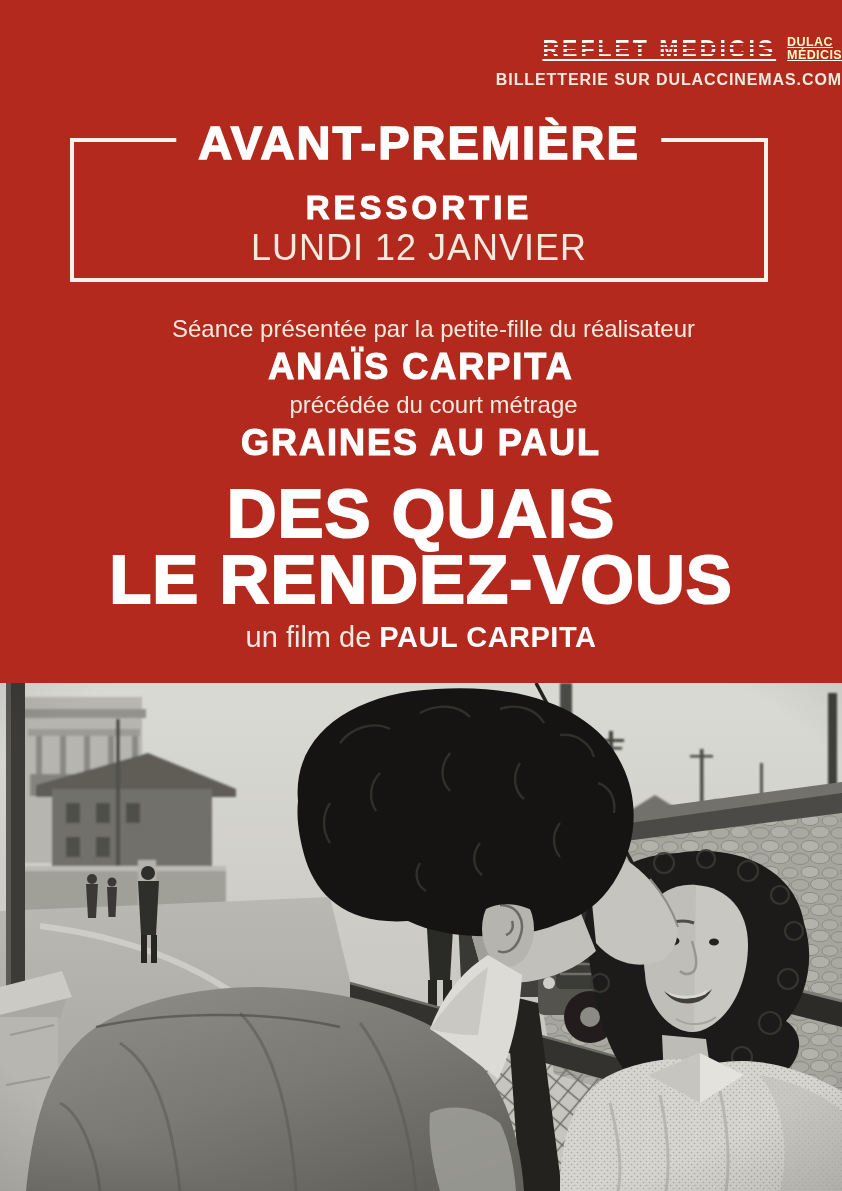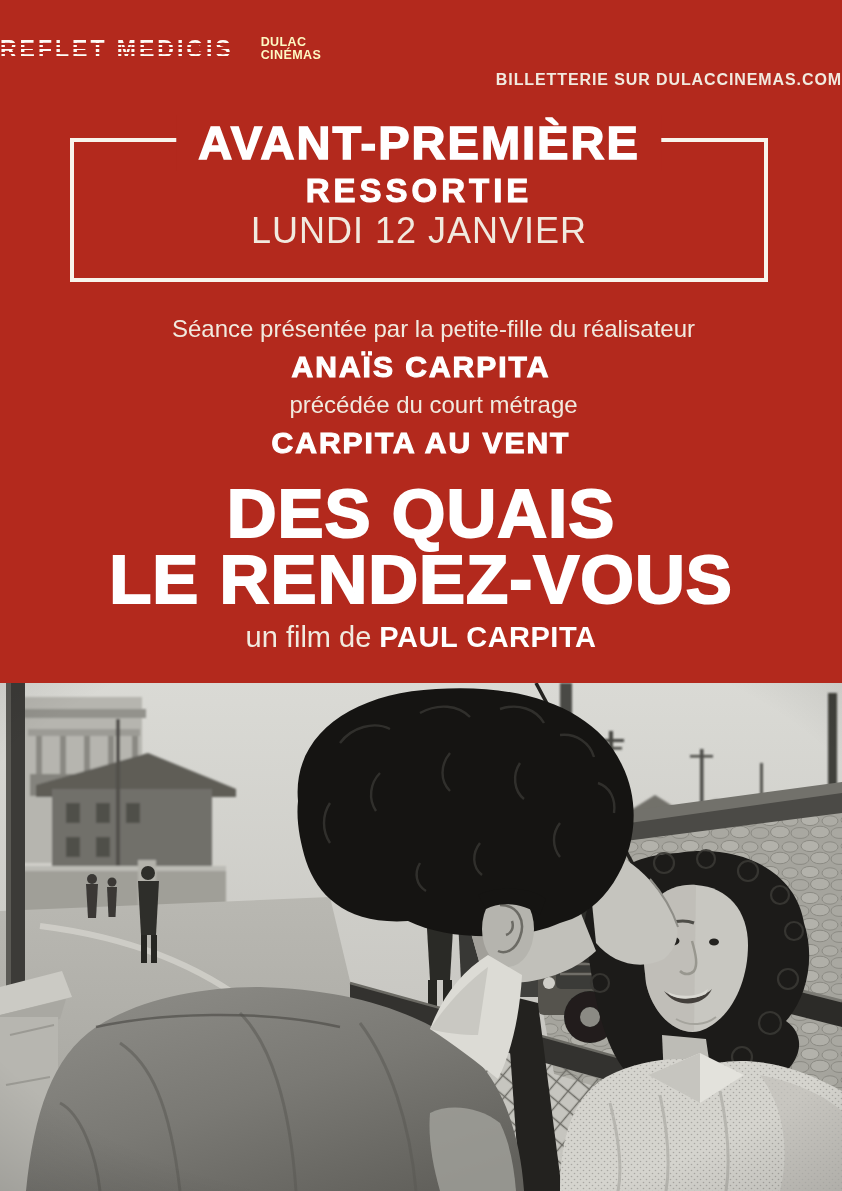--- a/index.html
+++ b/index.html
@@ -5,86 +5,86 @@
   * { margin:0; padding:0; box-sizing:border-box; }
   html,body { background:#1a1a1a; }
   .poster {
     position:relative; width:842px; height:1191px; margin:0 auto;
     background:var(--red,#b3291d); overflow:hidden;
     font-family:"Liberation Sans","DejaVu Sans",sans-serif;
     color:#fff; text-align:center;
   }
   
   .header { position:absolute; top:36px; left:0; right:0; }
-  .logo-row { display:flex; justify-content:flex-start; align-items:center; gap:27px; }
+  .logo-row { display:flex; justify-content:flex-end; align-items:center; gap:11px;text-decoration:underline; }
   .logo-main {
     position:relative; font-size:23px; font-weight:700; letter-spacing:3px;
     line-height:1.1; color:#fdfbf6; white-space:nowrap;
   }
   .logo-main::after {
     content:""; position:absolute; inset:-1px 0;
     background:repeating-linear-gradient(180deg, transparent 0 2.6px, var(--red,#b3291d) 2.6px 4.4px);
   }
   .logo-sub { text-align:left; font-size:12.5px; font-weight:700; line-height:1.06; letter-spacing:.4px; color:#fef9c3; }
   .ticketing { margin-top:8px; font-size:16px; letter-spacing:.9px; color:var(--cream,#f1eadf); font-weight:700;text-align:right; }
   
   .event-box {
     position:absolute; left:70px; top:138px; width:698px; height:144px;
     border:4px solid #f8f4ec;
     display:flex; flex-direction:column; justify-content:flex-end;
-    padding-bottom:26px;
+    padding-bottom:9px;
   }
   .banner {
     position:absolute; top:-27px; left:50%; transform:translateX(-50%);
     background:var(--red,#b3291d); padding:0 22px; white-space:nowrap;
     font-size:47px; line-height:56px; font-weight:900; letter-spacing:2px;
     -webkit-text-stroke:1.5px #fff;
   }
   .subbanner { font-size:33px; line-height:38px; font-weight:900; letter-spacing:4px; -webkit-text-stroke:1px #fff; }
   .box-light { font-size:36px; line-height:42px; font-weight:400; letter-spacing:1px; color:var(--cream,#f1eadf); }
   
   .presentation { position:absolute; top:314px; left:0; right:0; }
   .pres-line { font-size:24px; line-height:30px; color:var(--cream,#f1eadf);padding-left:25px; }
-  .pres-strong { font-size:30px; line-height:46px; font-weight:900; letter-spacing:2px; -webkit-text-stroke:1.1px #fff; }
+  .pres-strong { font-size:36px; line-height:46px; font-weight:900; letter-spacing:2px; -webkit-text-stroke:1.1px #fff; }
   .pres-line + .pres-line, .mt { }
   
   .film-title { position:absolute; top:481px; left:0; right:0; font-weight:900; font-size:69px; line-height:66px; letter-spacing:1px; -webkit-text-stroke:2px #fff; }
   .byline { position:absolute; top:621px; left:0; right:0; font-size:29px; line-height:32px; color:var(--cream,#f1eadf); }
   .byline .director { color:#fff; font-weight:700; letter-spacing:.5px; }
   
   .photo { position:absolute; left:0; top:683px; width:842px; height:508px; background:#bdbcb7; }
   .photo svg { display:block; }
 </style>
 </head>
 <body>
 
 <div class="poster">
 
   <div class="header">
     <div class="logo-row">
       <span class="logo-main">REFLET MEDICIS</span>
       <span class="logo-sub">
         <div>DULAC</div>
-        <div>CINÉMAS</div>
+        <div>MÉDICIS</div>
       </span>
     </div>
     <div class="ticketing">BILLETTERIE SUR DULACCINEMAS.COM</div>
   </div>
 
   <div class="event-box">
     <div class="banner">AVANT-PREMIÈRE</div>
     <div class="subbanner">RESSORTIE</div>
     <div class="box-light">LUNDI 12 JANVIER</div>
   </div>
 
   <div class="presentation">
     <div class="pres-line">Séance présentée par la petite-fille du réalisateur</div>
     <div class="pres-strong">ANAÏS CARPITA</div>
     <div class="pres-line mt">précédée du court métrage</div>
-    <div class="pres-strong">CARPITA AU VENT</div>
+    <div class="pres-strong">GRAINES AU PAUL</div>
   </div>
 
   <div class="film-title">
     <div>DES QUAIS</div>
     <div>LE RENDEZ-VOUS</div>
   </div>
   <div class="byline">
     <span>un film de</span>
     <span class="director">PAUL CARPITA</span>
   </div>

